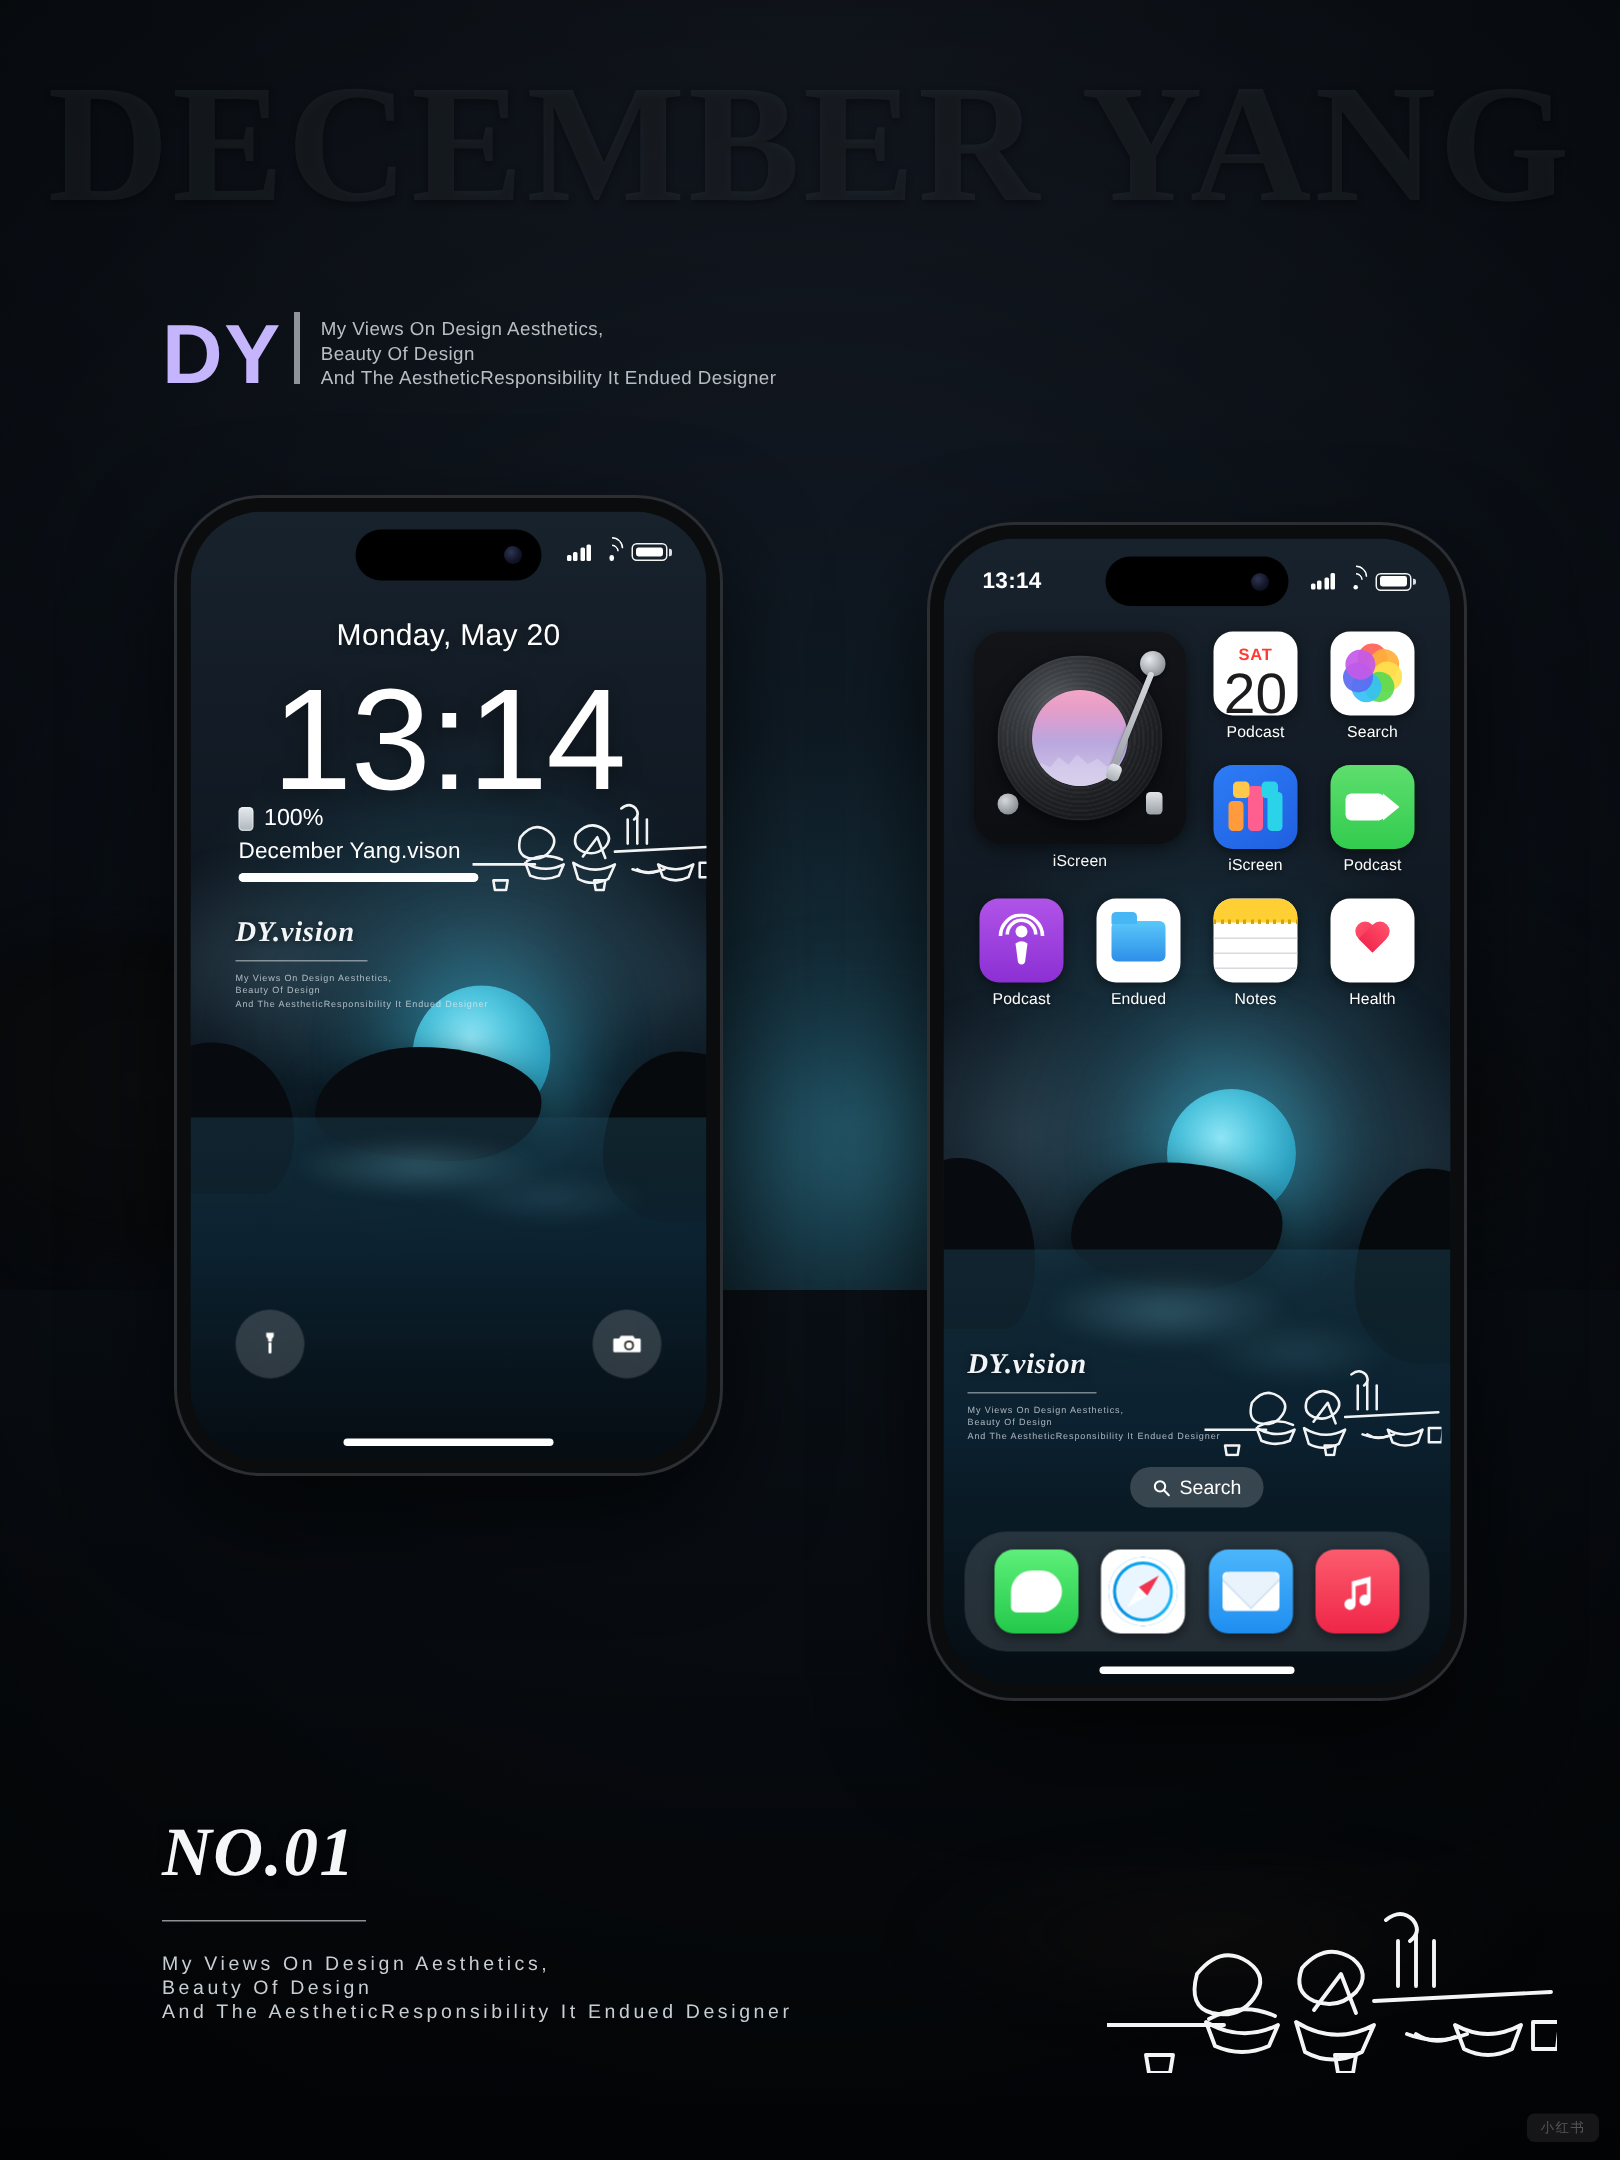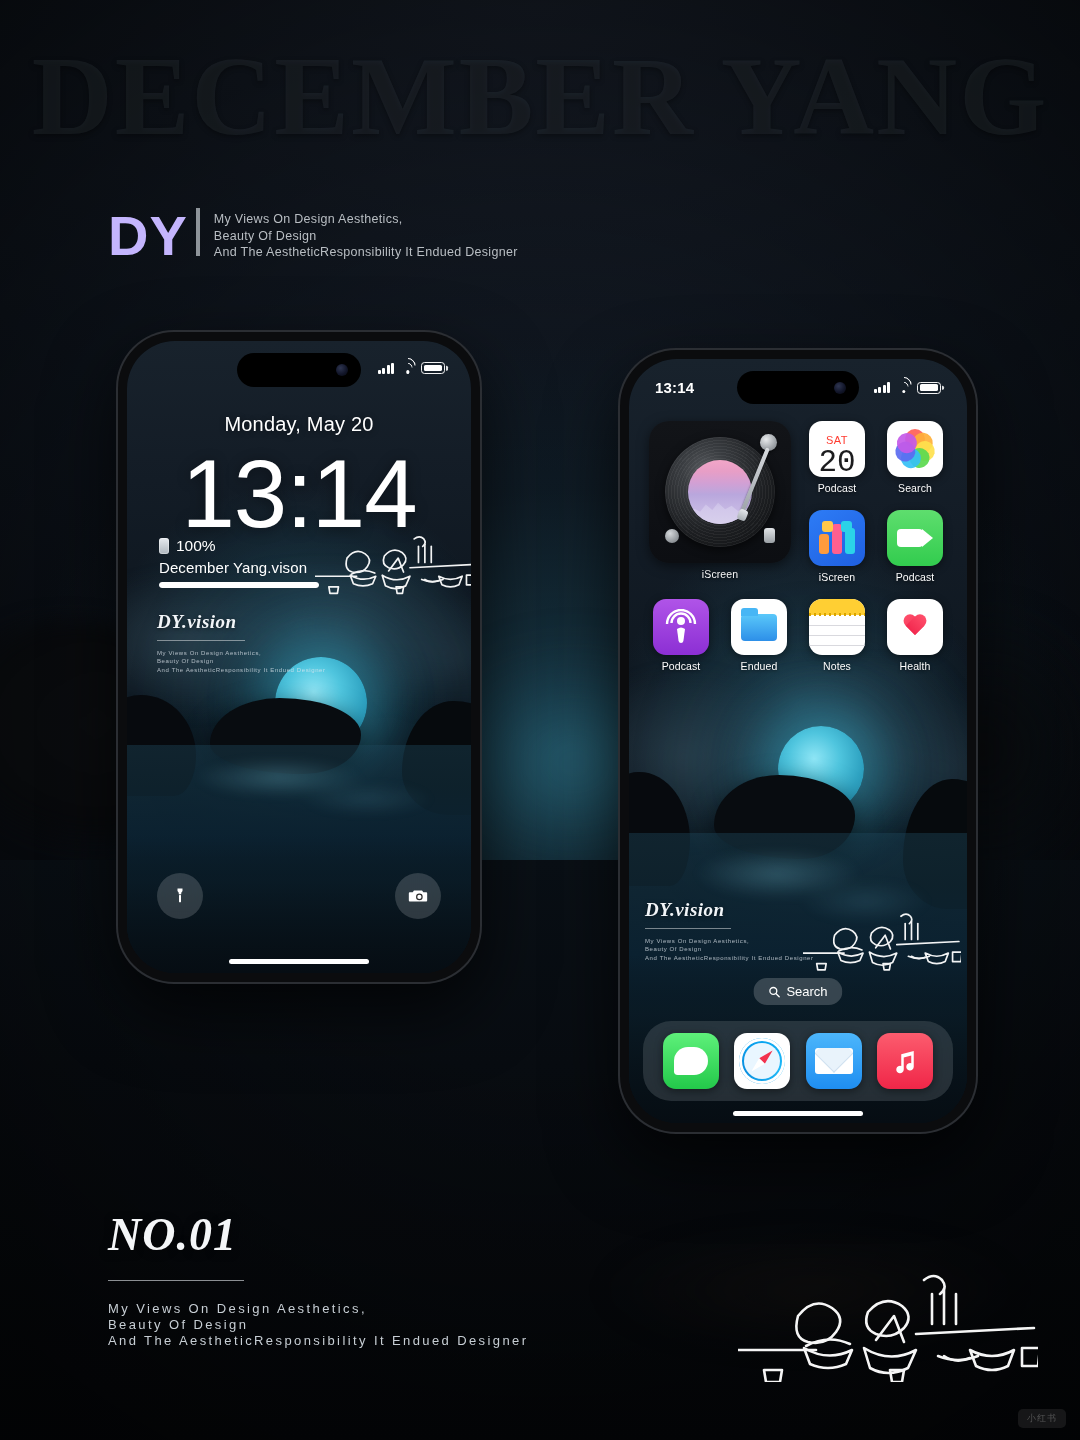--- a/index.html
+++ b/index.html
@@ -303,22 +303,22 @@
     position:absolute; left:11%; bottom:14%; width:14px; height:14px; border-radius:50%;
     background:radial-gradient(circle at 36% 32%, #d5d8db, #8d9297 70%);
   }
   .knob-r {
     position:absolute; right:11%; bottom:14%; width:11px; height:15px; border-radius:3px;
     background:linear-gradient(#e2e5e8,#9aa0a5);
   }
 
   
   .ico-cal { background:#fff; display:flex; flex-direction:column; align-items:center; justify-content:center; }
-  .cal-dow { font-size:11px; font-weight:400; color:#ff3b30; letter-spacing:.5px; line-height:1; margin-top:15px; }
-  .cal-day { font-size:31px; font-weight:300; color:#1c1c1e; line-height:1; margin-top:1px;font-family:Liberation Mono, monospace; }
+  .cal-dow { font-size:11px; font-weight:700; color:#ff3b30; letter-spacing:.5px; line-height:1; margin-top:15px; }
+  .cal-day { font-size:38px; font-weight:300; color:#1c1c1e; line-height:1; margin-top:1px; }
 
   .ico-photos { background:#fff; display:flex; align-items:center; justify-content:center; }
   .petal { position:absolute; width:20px; height:20px; border-radius:50%; opacity:.92;
            left:50%; top:50%; transform-origin:50% 50%; }
 
   .ico-iscreen {
     background:linear-gradient(145deg,#2d7cf6,#1f5fe0);
     display:flex; align-items:flex-end; justify-content:center; padding:12px 10px;
   }
   .bar-a { width:12px; height:20px; border-radius:3px; background:#ff9b3d; }

